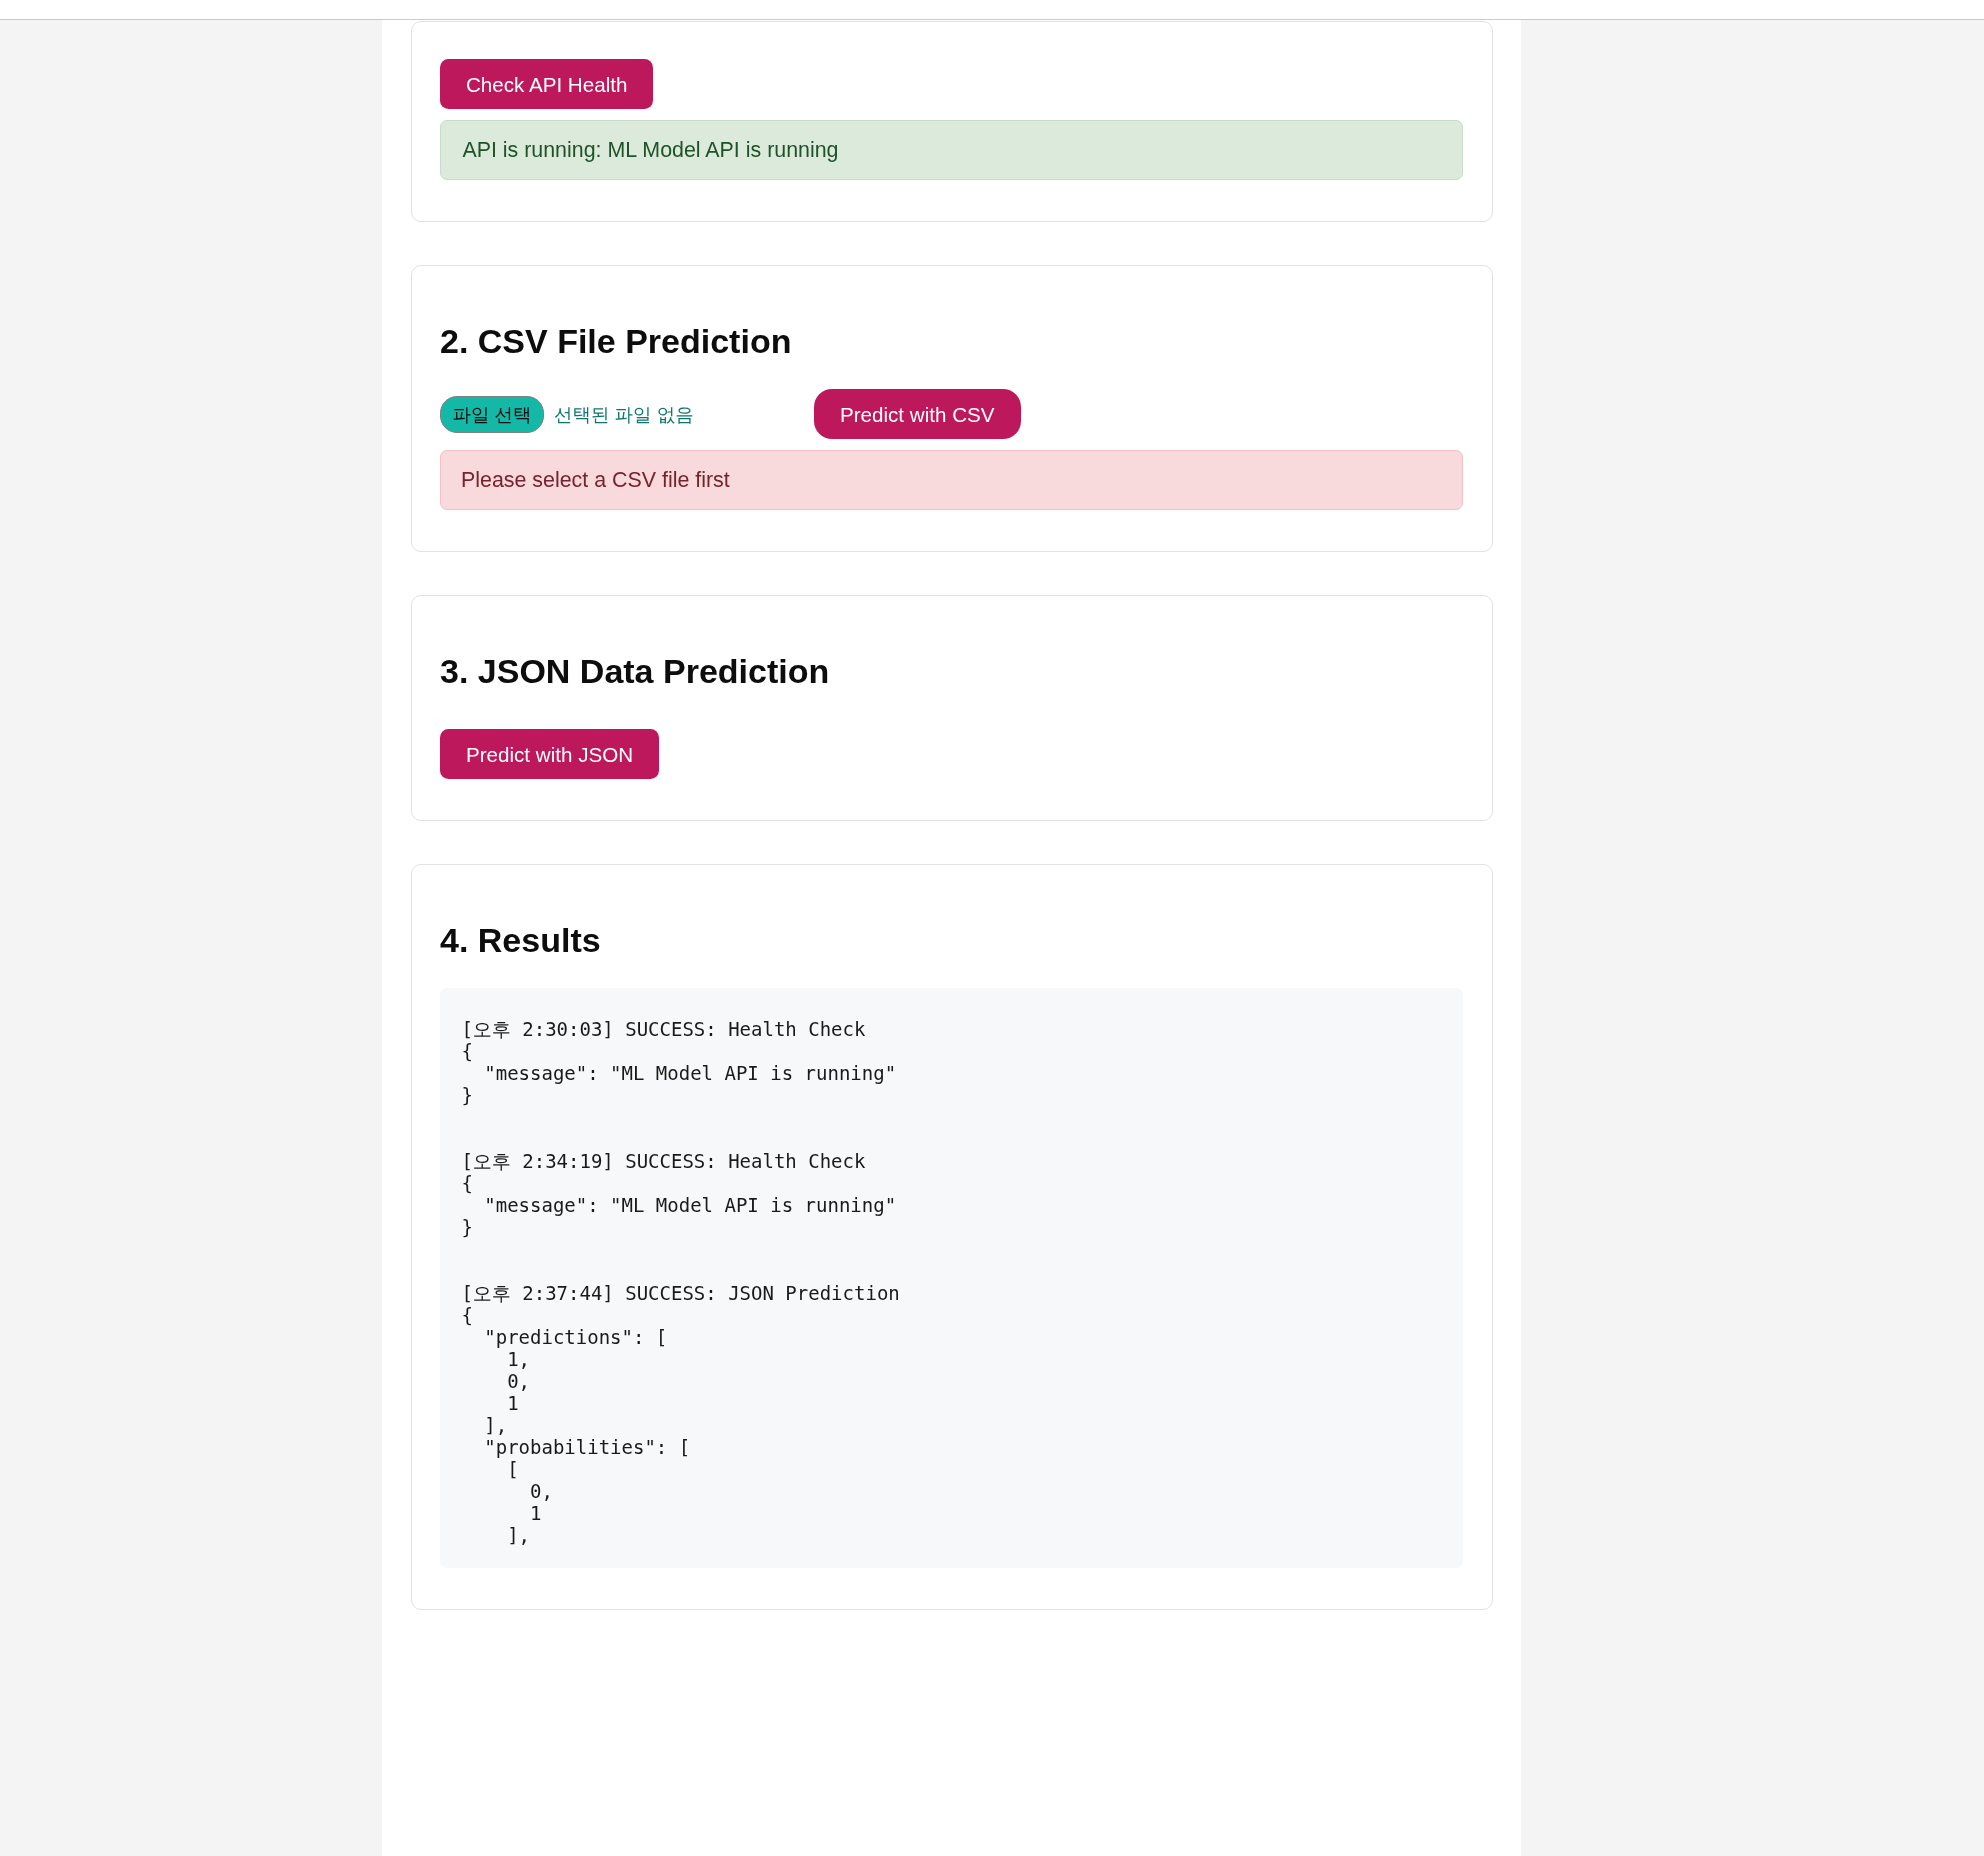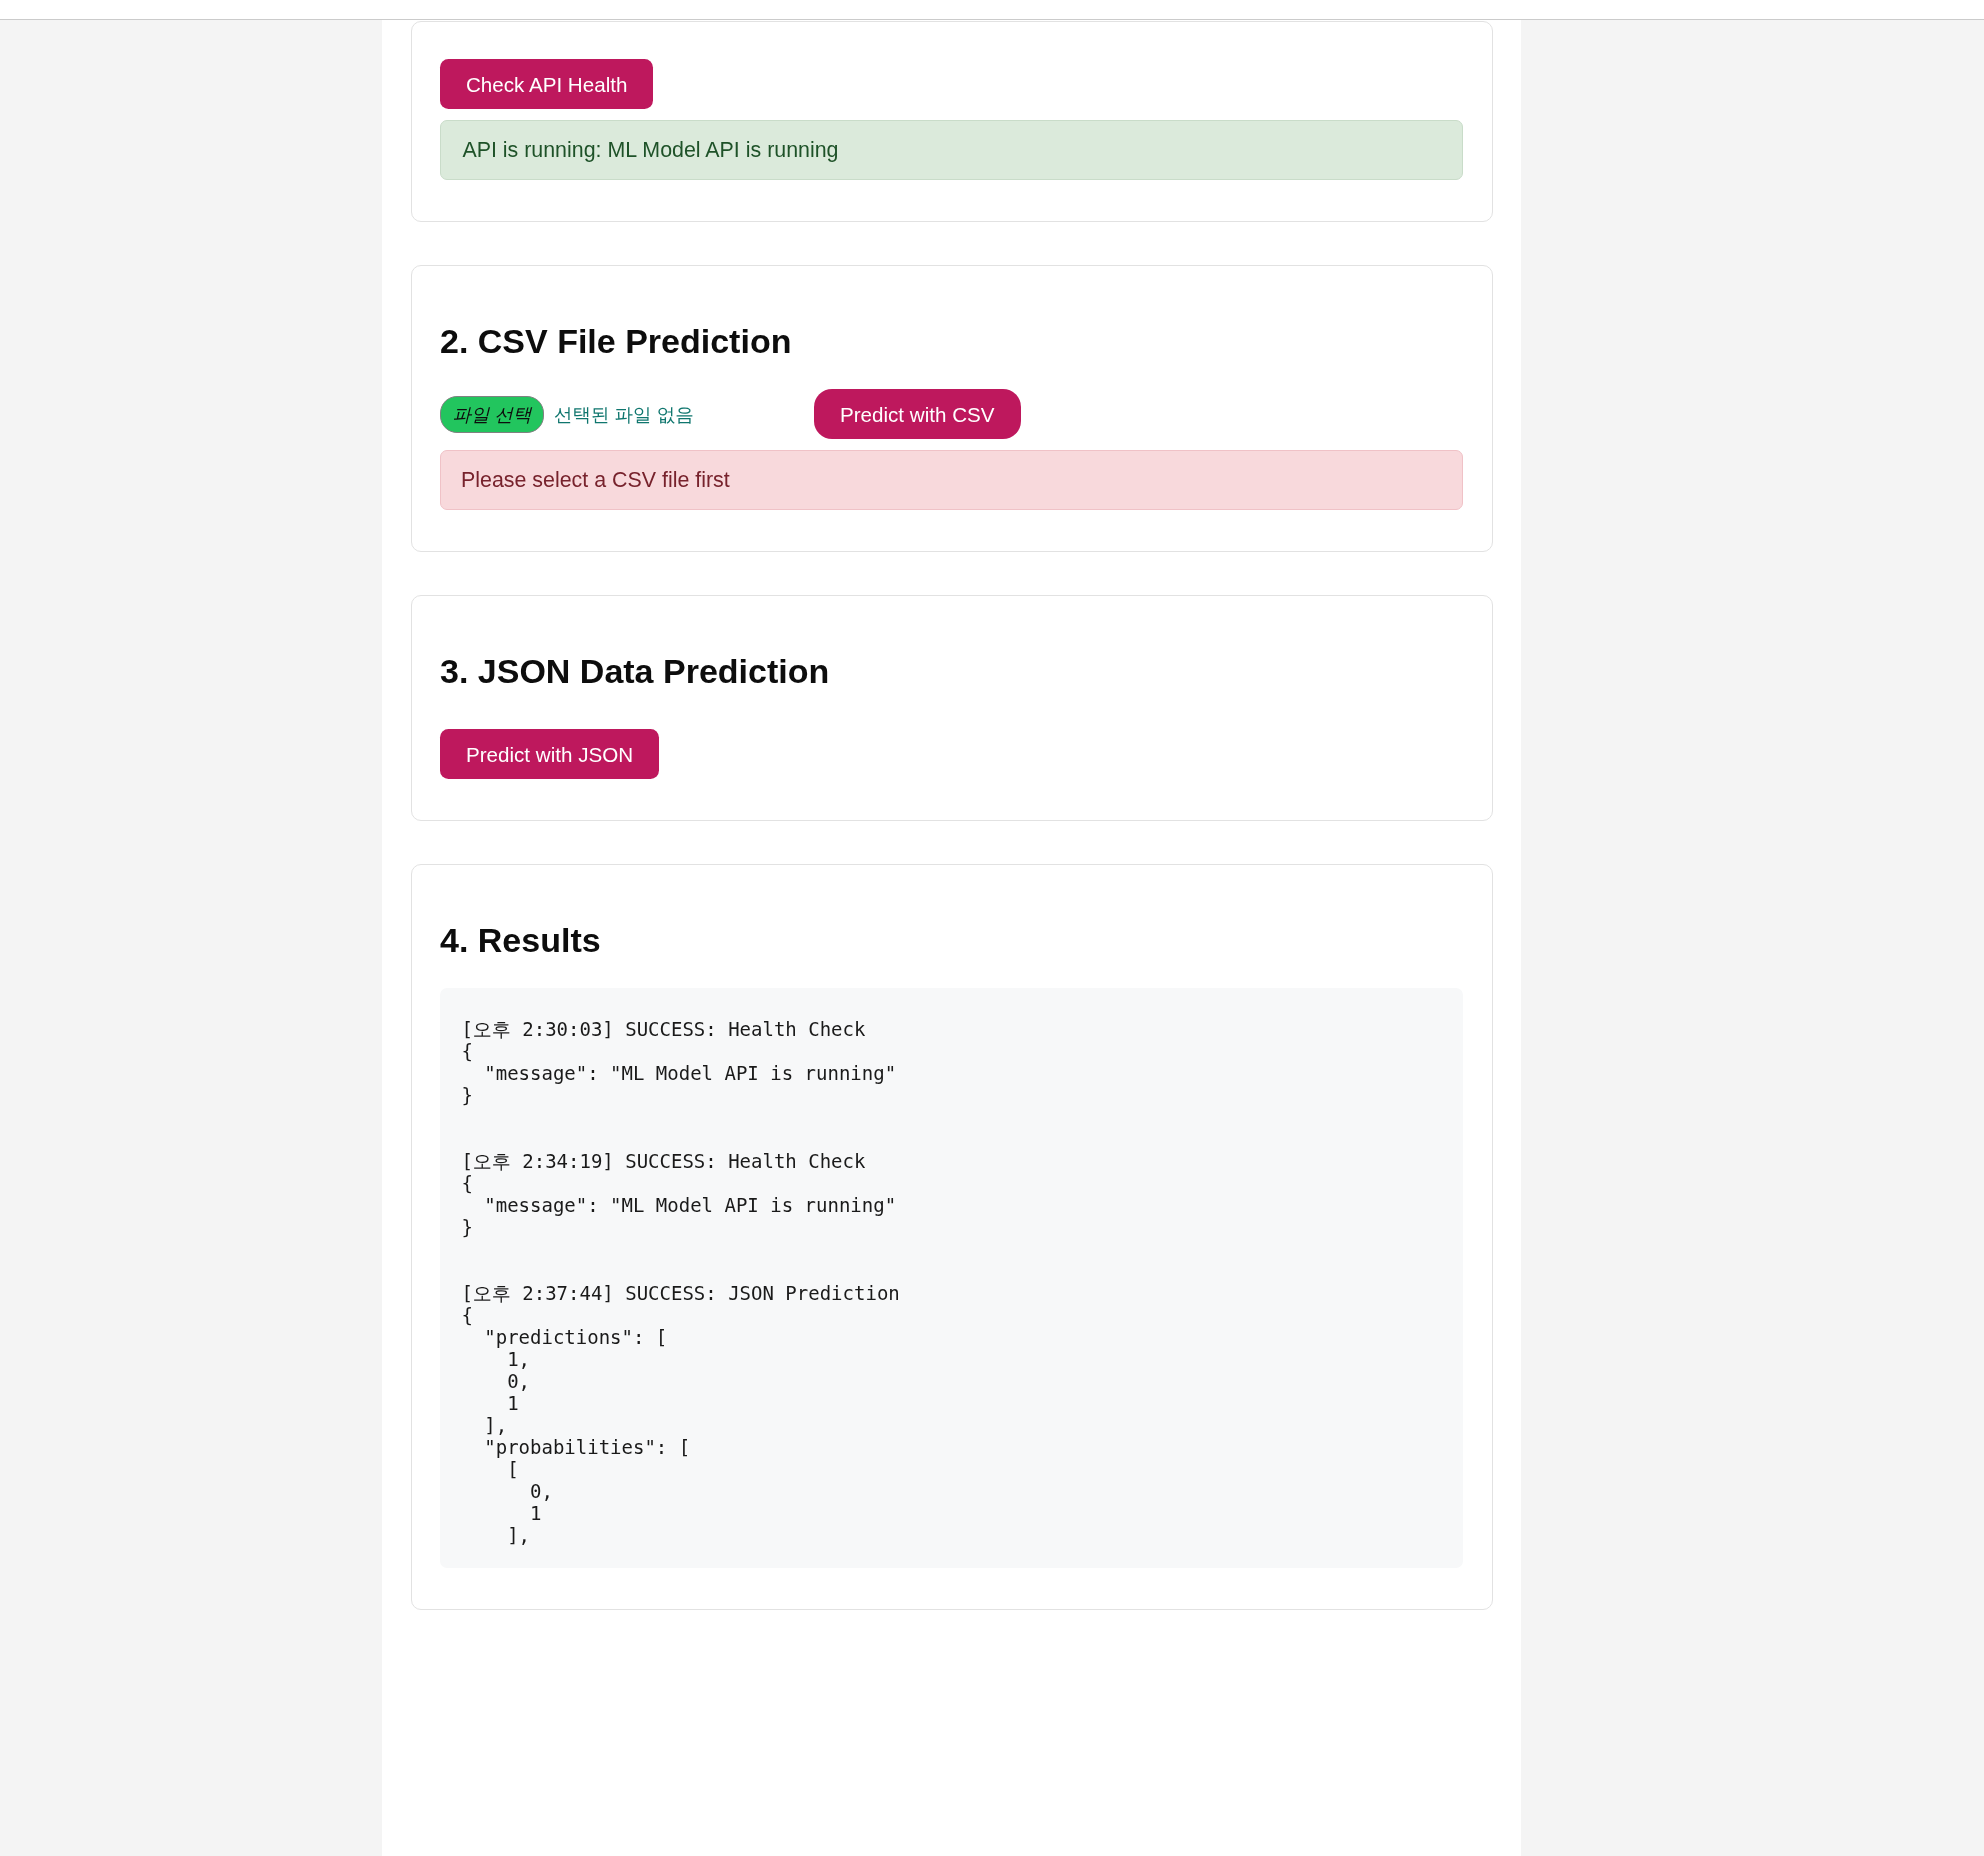--- a/index.html
+++ b/index.html
@@ -43,23 +43,23 @@
   .result-box.error {
     background: #f8d9dc; border-color: #f0c2c7; color: #77222c; padding-left: 20px;
   }
   .file-row {
     display: flex; align-items: center; margin-top: 10px;
   }
   .file-control {
     width: 374px; display: flex; align-items: center; flex-shrink: 0;
   }
   .file-btn {
-    display: inline-block; background: #22c55e; border: 1.4px solid #818181;
+    display: inline-block; background: #14b8a6; border: 1.4px solid #818181;
     border-radius: 17px; padding: 5px 11.4px; font-size: 18.5px; color: #0d0d0d;
-    cursor: pointer; white-space: nowrap; font-style: italic;
+    cursor: pointer; white-space: nowrap;
   }
   .file-status {
     font-size: 18.5px; color: #0f766e; margin-left: 10px; white-space: nowrap;
   }
   .log-box {
     background: #f7f8f9; border-radius: 7.1px; margin-top: 28.5px;
     padding: 30px 21.4px 21.4px 21.4px;
   }
   .log-box pre {
     margin: 0; font-family: "DejaVu Sans Mono", monospace;

